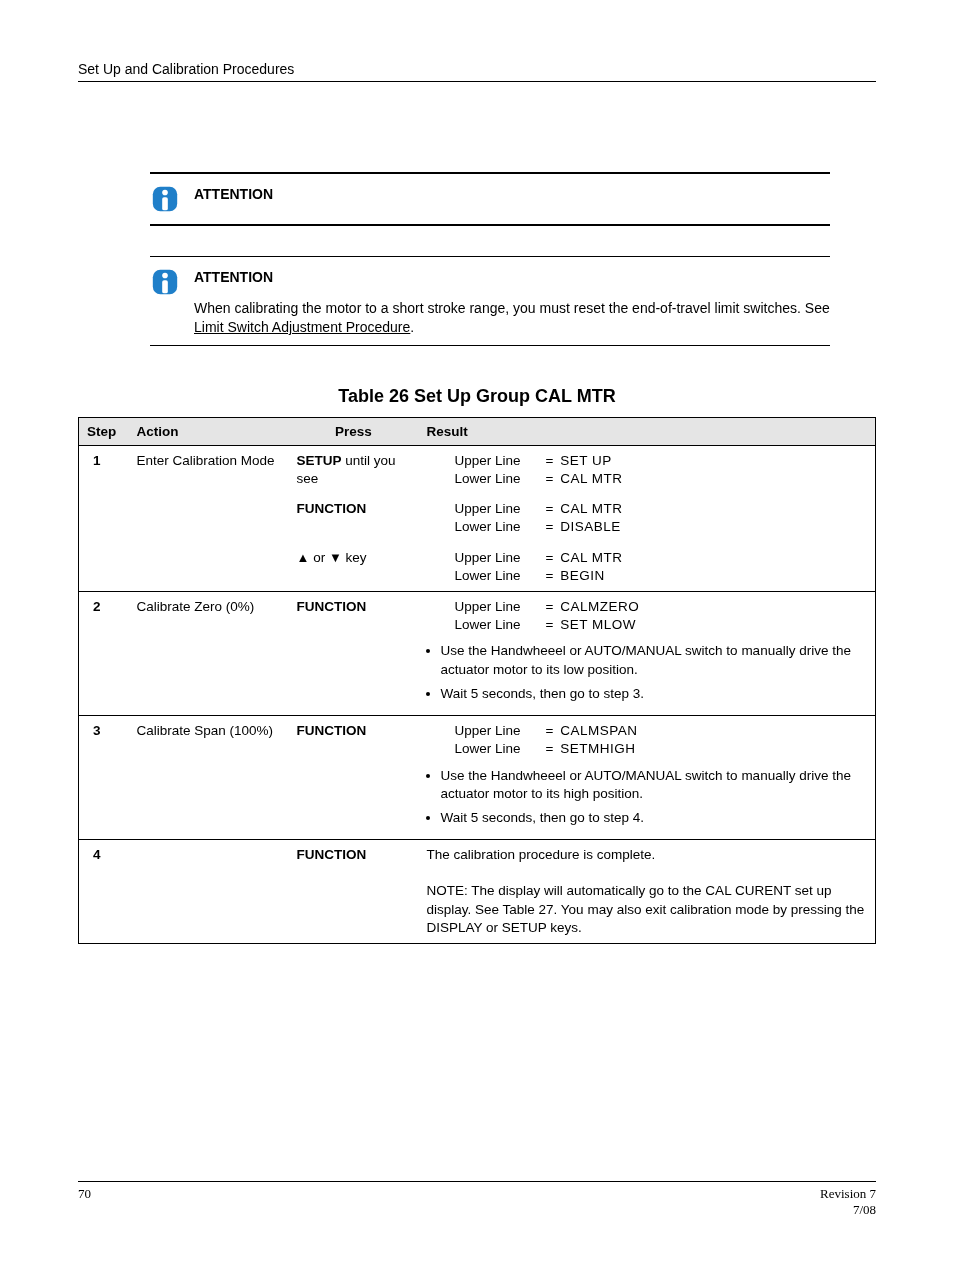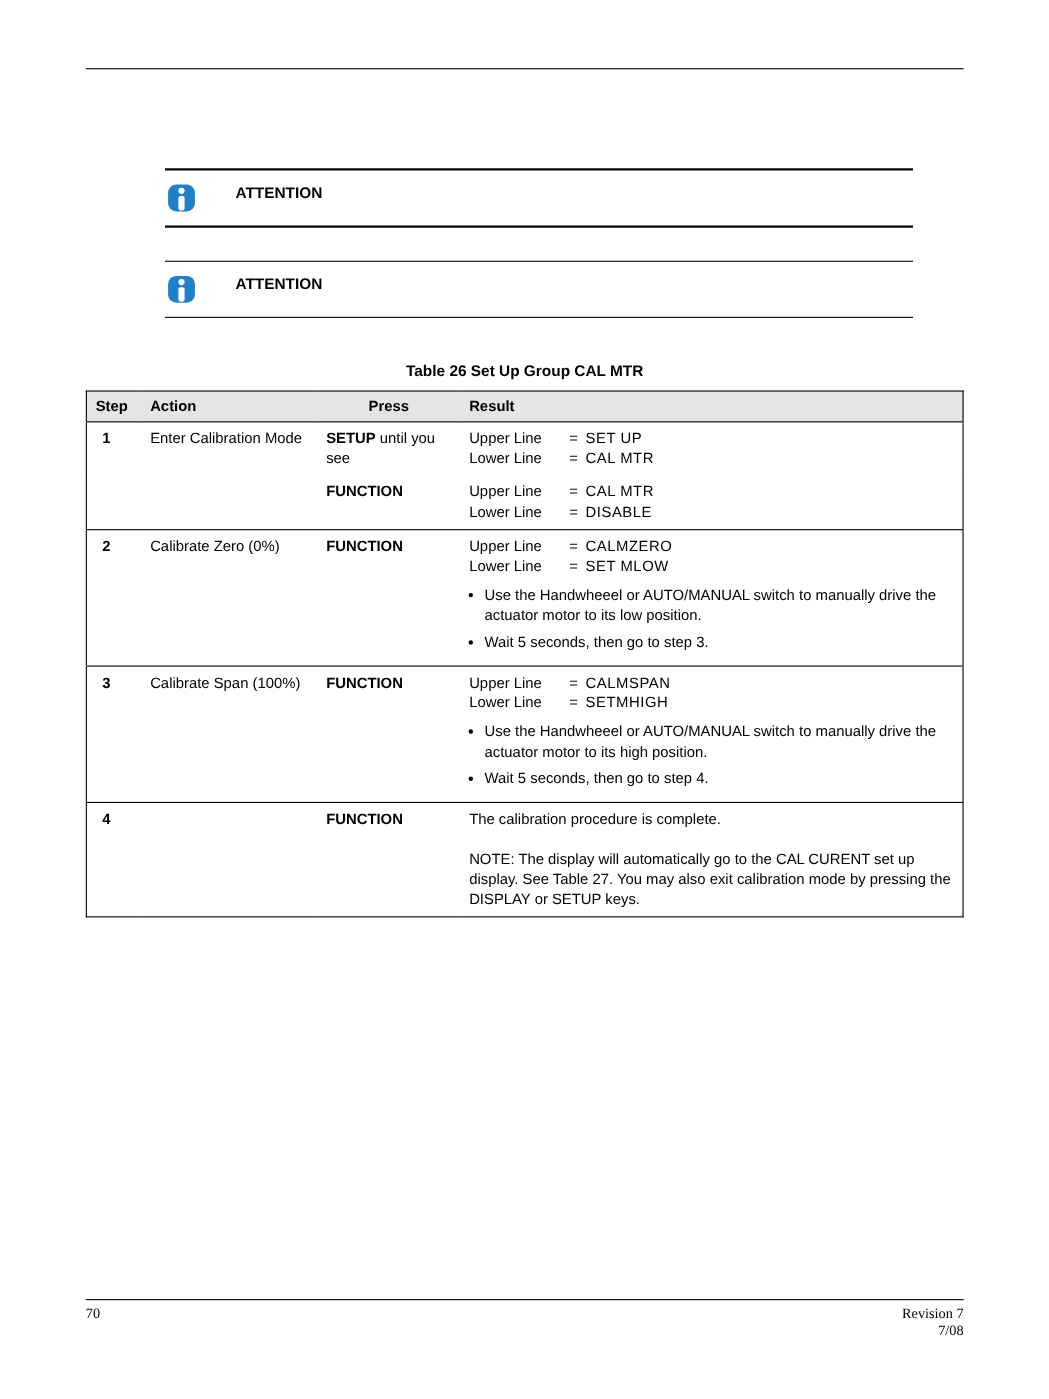--- a/index.html
+++ b/index.html
@@ -30,28 +30,28 @@
     margin-left: 72px;
   }
   .attention-box.second { border-top-width: 1px; border-bottom-width: 1px; }
   .info-icon {
     width: 30px;
     height: 30px;
     flex-shrink: 0;
   }
   .info-icon svg { width: 30px; height: 30px; }
   .attention-body { flex: 1; padding-top: 2px; }
-  .attention-title { font-weight: bold; margin-bottom: 14px; margin-left: 20px; }
+  .attention-title { font-weight: bold; margin-bottom: 14px; }
   .attention-text { line-height: 1.35; }
   .attention-text a { color: #000; }
   .table-title {
     margin-top: 40px;
     margin-bottom: 10px;
     font-weight: bold;
-    font-size: 14px;
+    font-size: 18px;
     text-align: center;
   }
   .proc-table {
     border: 1px solid #000;
     border-collapse: collapse;
     width: 100%;
     font-size: 13.5px;
   }
   .proc-table th {
     background: #e5e5e5;
@@ -65,21 +65,21 @@
   .proc-table th.action { width: 160px; }
   .proc-table th.press { width: 130px; text-align: center; }
   .proc-table td {
     padding: 6px 8px;
     vertical-align: top;
     line-height: 1.35;
   }
   .proc-table tr.sep td { border-top: 1px solid #000; }
   .proc-table td.step { text-align: left; padding-left: 14px; font-weight: bold; }
   .proc-table td.press { text-align: left; }
-  .result-line { white-space: nowrap; }
+  .result-line { white-space: nowrap; margin-left: 28px; }
   .result-label { display: inline-block; min-width: 88px; }
   .result-eq { display: inline-block; width: 14px; text-align: center; }
   .result-val { font-family: Arial, sans-serif; letter-spacing: 0.5px; }
   .bullets { margin-top: 8px; padding-left: 14px; }
   .bullets li { margin-bottom: 6px; line-height: 1.35; }
   .tri { font-size: 13px; }
   .note-text { margin-top: 18px; }
   .footer {
     position: absolute;
     bottom: 54px;
@@ -91,20 +91,21 @@
     display: flex;
     justify-content: space-between;
     font-family: Liberation Serif, serif;
   }
   .footer .fr { text-align: right; }
 </style>
 </head>
 <body>
 
 <div class="header-block">
+  <div class="header-line">Set Up and Calibration Procedures</div>
 </div>
 
 <div class="attention-box">
   <span class="info-icon">
     <svg viewBox="0 0 32 32">
         <rect x="3" y="3" width="26" height="26" rx="8" fill="#1f7fc9"></rect>
         <circle cx="16" cy="9" r="3" fill="#fff"></circle>
         <rect x="13" y="14" width="6" height="14" rx="2" fill="#fff"></rect>
       </svg>
   </span>
@@ -116,20 +117,23 @@
 <div class="attention-box second">
   <span class="info-icon">
     <svg viewBox="0 0 32 32">
         <rect x="3" y="3" width="26" height="26" rx="8" fill="#1f7fc9"></rect>
         <circle cx="16" cy="9" r="3" fill="#fff"></circle>
         <rect x="13" y="14" width="6" height="14" rx="2" fill="#fff"></rect>
       </svg>
   </span>
   <div class="attention-body">
     <div class="attention-title">ATTENTION</div>
+    <div class="attention-text">
+      <span>When calibrating the motor to a short stroke range, you must reset the end-of-travel limit switches.  See </span><a href="#">Limit Switch Adjustment Procedure</a><span>.</span>
+    </div>
   </div>
 </div>
 
 <div class="table-title">Table 26  Set Up Group CAL MTR</div>
 
 <table class="proc-table">
   <thead>
     <tr>
       <th class="step">Step</th>
       <th class="action">Action</th>
@@ -149,20 +153,29 @@
       </tr>
       <tr>
         <td class="step"></td>
         <td></td>
         <td class="press"><b>FUNCTION</b></td>
         <td>
           <div class="result-line"><span class="result-label">Upper Line</span><span class="result-eq">=</span> <span class="result-val">CAL MTR</span></div>
           <div class="result-line"><span class="result-label">Lower Line</span><span class="result-eq">=</span> <span class="result-val">DISABLE</span></div>
         </td>
       </tr>
+      <tr>
+        <td class="step"></td>
+        <td></td>
+        <td class="press"><span class="tri">▲</span> or <span class="tri">▼</span> key</td>
+        <td>
+          <div class="result-line"><span class="result-label">Upper Line</span><span class="result-eq">=</span> <span class="result-val">CAL MTR</span></div>
+          <div class="result-line"><span class="result-label">Lower Line</span><span class="result-eq">=</span> <span class="result-val">BEGIN</span></div>
+        </td>
+      </tr>
       <tr class="sep">
         <td class="step">2</td>
         <td>Calibrate Zero (0%)</td>
         <td class="press"><b>FUNCTION</b></td>
         <td>
           <div class="result-line"><span class="result-label">Upper Line</span><span class="result-eq">=</span> <span class="result-val">CALMZERO</span></div>
           <div class="result-line"><span class="result-label">Lower Line</span><span class="result-eq">=</span> <span class="result-val">SET MLOW</span></div>
           <ul class="bullets">
             <li>Use the Handwheeel or AUTO/MANUAL switch to manually drive the actuator motor to its low position.</li>
             <li>Wait 5 seconds, then go to step 3.</li>

